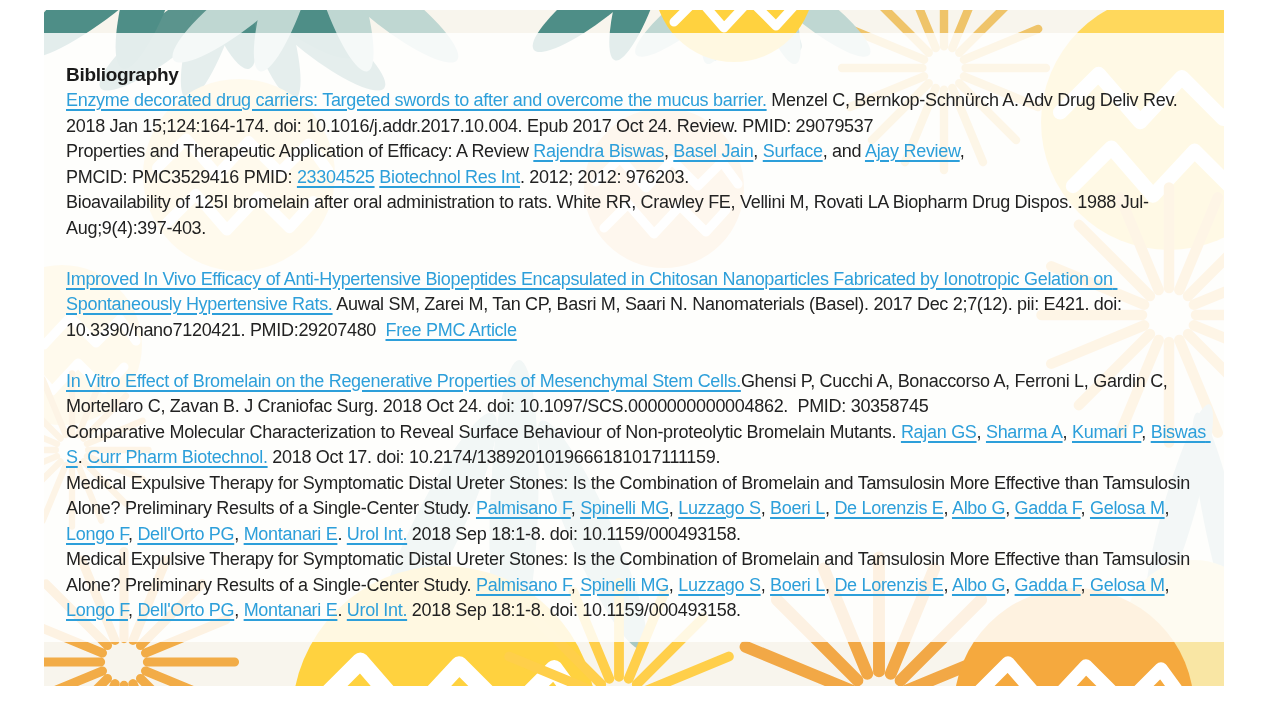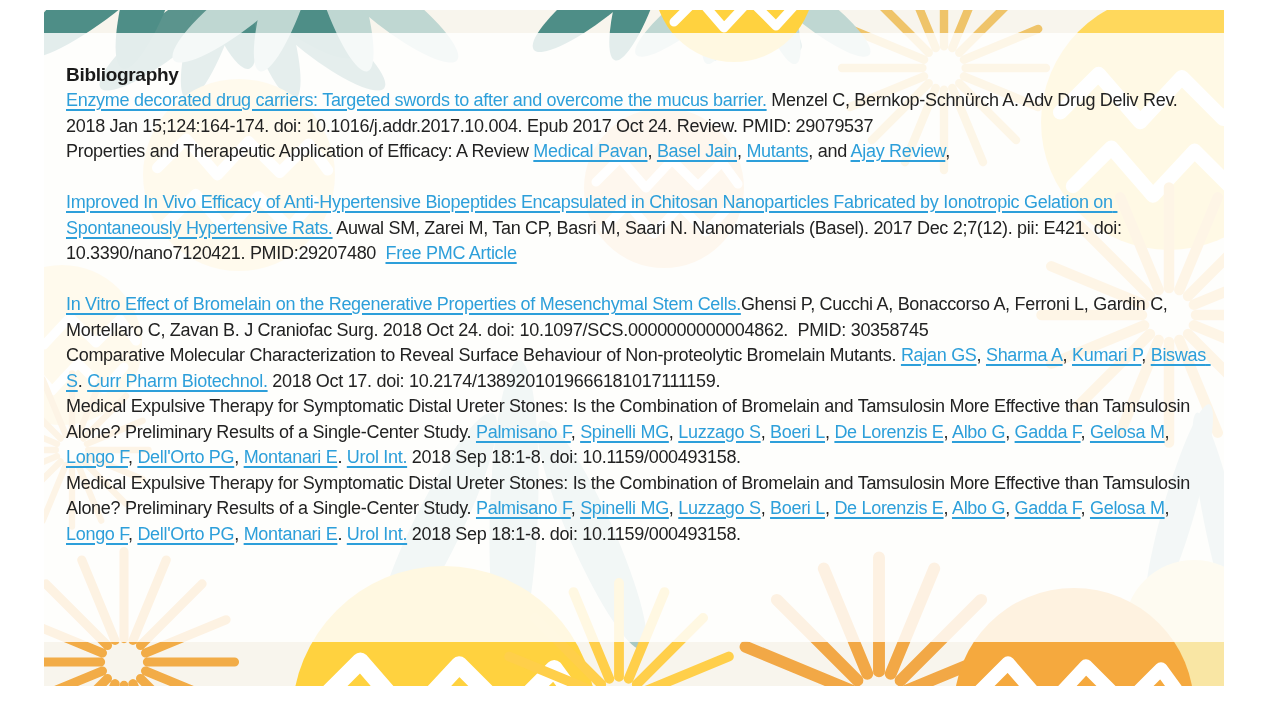--- a/index.html
+++ b/index.html
@@ -71,21 +71,23 @@
       <use href="#leafspray" transform="translate(706,38) scale(1.4)" fill="#BFD7D2"></use>
       <use href="#pinebody" transform="translate(690,-28)" fill="#FFD23F"></use>
 
       <rect x="0" y="23" width="1180" height="609" fill="#FFFFFF" opacity="0.845"></rect>
     </svg>
 
     <div class="content">
       <p class="heading">Bibliography</p>
       <div>
           <p class="bib-p"><a class="cite-link" href="#">Enzyme decorated drug carriers: Targeted swords to after and overcome the mucus barrier.</a><span> Menzel C, Bernkop-Schnürch A. Adv Drug Deliv Rev. 2018 Jan 15;124:164-174. doi: 10.1016/j.addr.2017.10.004. Epub 2017 Oct 24. Review. PMID: 29079537</span></p>
-          <p class="bib-p"><span>Properties and Therapeutic Application of Efficacy: A Review </span><a class="cite-link" href="#">Medical Pavan</a><span>, </span><a class="cite-link" href="#">Basel Jain</a><span>, </span><a class="cite-link" href="#">Mutants</a><span>, and </span><a class="cite-link" href="#">Ajay Review</a><span>,</span></p>
+          <p class="bib-p"><span>Properties and Therapeutic Application of Efficacy: A Review </span><a class="cite-link" href="#">Rajendra Biswas</a><span>, </span><a class="cite-link" href="#">Basel Jain</a><span>, </span><a class="cite-link" href="#">Surface</a><span>, and </span><a class="cite-link" href="#">Ajay Review</a><span>,</span></p>
+          <p class="bib-p"><span>PMCID: PMC3529416 PMID: </span><a class="cite-link" href="#">23304525</a><span> </span><a class="cite-link" href="#">Biotechnol Res Int</a><span>. 2012; 2012: 976203.</span></p>
+          <p class="bib-p"><span>Bioavailability of 125I bromelain after oral administration to rats. White RR, Crawley FE, Vellini M, Rovati LA Biopharm Drug Dispos. 1988 Jul-Aug;9(4):397-403.</span></p>
           <div class="spacer"></div>
           <p class="bib-p"><a class="cite-link" href="#">Improved In Vivo Efficacy of Anti-Hypertensive Biopeptides Encapsulated in Chitosan Nanoparticles Fabricated by Ionotropic Gelation on Spontaneously Hypertensive Rats.</a><span> Auwal SM, Zarei M, Tan CP, Basri M, Saari N. Nanomaterials (Basel). 2017 Dec 2;7(12). pii: E421. doi: 10.3390/nano7120421. PMID:29207480  </span><a class="cite-link" href="#">Free PMC Article</a></p>
           <div class="spacer"></div>
           <p class="bib-p"><a class="cite-link" href="#">In Vitro Effect of Bromelain on the Regenerative Properties of Mesenchymal Stem Cells.</a><span>Ghensi P, Cucchi A, Bonaccorso A, Ferroni L, Gardin C, Mortellaro C, Zavan B. J Craniofac Surg. 2018 Oct 24. doi: 10.1097/SCS.0000000000004862.  PMID: 30358745</span></p>
           <p class="bib-p"><span>Comparative Molecular Characterization to Reveal Surface Behaviour of Non-proteolytic Bromelain Mutants. </span><a class="cite-link" href="#">Rajan GS</a><span>, </span><a class="cite-link" href="#">Sharma A</a><span>, </span><a class="cite-link" href="#">Kumari P</a><span>, </span><a class="cite-link" href="#">Biswas S</a><span>. </span><a class="cite-link" href="#">Curr Pharm Biotechnol.</a><span> 2018 Oct 17. doi: 10.2174/1389201019666181017111159.</span></p>
           <p class="bib-p"><span>Medical Expulsive Therapy for Symptomatic Distal Ureter Stones: Is the Combination of Bromelain and Tamsulosin More Effective than Tamsulosin Alone? Preliminary Results of a Single-Center Study. </span><a class="cite-link" href="#">Palmisano F</a><span>, </span><a class="cite-link" href="#">Spinelli MG</a><span>, </span><a class="cite-link" href="#">Luzzago S</a><span>, </span><a class="cite-link" href="#">Boeri L</a><span>, </span><a class="cite-link" href="#">De Lorenzis E</a><span>, </span><a class="cite-link" href="#">Albo G</a><span>, </span><a class="cite-link" href="#">Gadda F</a><span>, </span><a class="cite-link" href="#">Gelosa M</a><span>, </span><a class="cite-link" href="#">Longo F</a><span>, </span><a class="cite-link" href="#">Dell'Orto PG</a><span>, </span><a class="cite-link" href="#">Montanari E</a><span>. </span><a class="cite-link" href="#">Urol Int.</a><span> 2018 Sep 18:1-8. doi: 10.1159/000493158.</span></p>
           <p class="bib-p"><span>Medical Expulsive Therapy for Symptomatic Distal Ureter Stones: Is the Combination of Bromelain and Tamsulosin More Effective than Tamsulosin Alone? Preliminary Results of a Single-Center Study. </span><a class="cite-link" href="#">Palmisano F</a><span>, </span><a class="cite-link" href="#">Spinelli MG</a><span>, </span><a class="cite-link" href="#">Luzzago S</a><span>, </span><a class="cite-link" href="#">Boeri L</a><span>, </span><a class="cite-link" href="#">De Lorenzis E</a><span>, </span><a class="cite-link" href="#">Albo G</a><span>, </span><a class="cite-link" href="#">Gadda F</a><span>, </span><a class="cite-link" href="#">Gelosa M</a><span>, </span><a class="cite-link" href="#">Longo F</a><span>, </span><a class="cite-link" href="#">Dell'Orto PG</a><span>, </span><a class="cite-link" href="#">Montanari E</a><span>. </span><a class="cite-link" href="#">Urol Int.</a><span> 2018 Sep 18:1-8. doi: 10.1159/000493158.</span></p>
         </div>
     </div>
 

